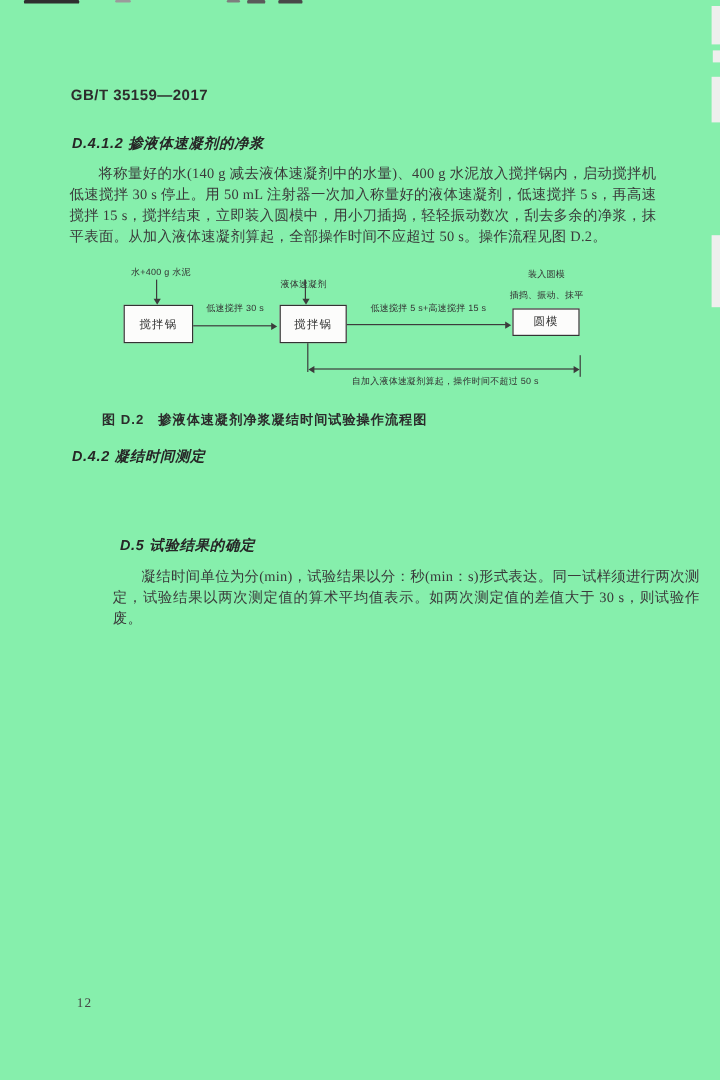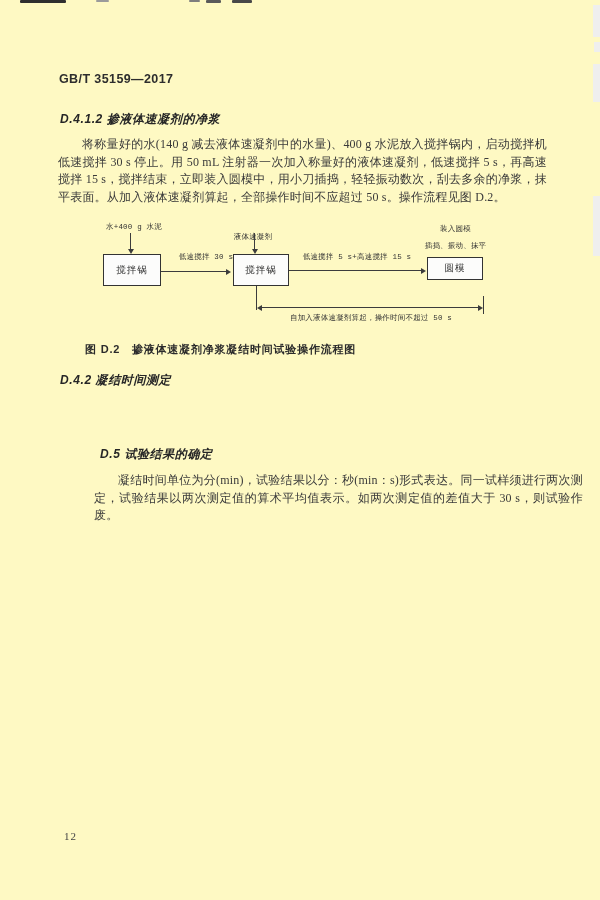--- a/index.html
+++ b/index.html
@@ -4,21 +4,21 @@
 <style>
   html,body{margin:0;padding:0;}
   body{
     width:600px;height:900px;
     background:#f6f6f5;
     font-family:"Liberation Serif","DejaVu Serif",serif;
     position:relative;overflow:hidden;
   }
   .page{
     position:absolute;left:0;top:0;width:600px;height:900px;
-    background:#fef9c3;
+    background:#86efac;
   }
   
   .smudge{position:absolute;border-radius:1px;}
   .edge-strip{position:absolute;background:#efefee;}
   
   .doc-header{
     position:absolute;left:59px;top:72px;
     font-size:12.5px;font-weight:bold;color:#2d2d2d;letter-spacing:0.4px;
     font-family:"Liberation Sans","DejaVu Sans",sans-serif;
   }
@@ -49,21 +49,21 @@
     position:absolute;left:64px;top:830px;
     font-size:11px;color:#454545;letter-spacing:1px;
   }
   
   .flowchart{
     position:absolute;left:93px;top:222px;width:402px;height:106px;
     font-family:"Liberation Sans","DejaVu Sans",sans-serif;color:#333;
   }
   .fc-label{
     position:absolute;font-size:7.5px;text-align:center;color:#333;
-    letter-spacing:0.2px;white-space:nowrap;font-family:Liberation Mono, monospace;
+    letter-spacing:0.2px;white-space:nowrap;
   }
   .fc-box{
     position:absolute;border:1.5px solid #333;background:#fcfcfb;
     display:flex;align-items:center;justify-content:center;
     font-size:9.5px;color:#2e2e2e;letter-spacing:1px;box-sizing:border-box;
   }
   .hline{position:absolute;height:1px;background:#3c3c3c;}
   .vline{position:absolute;width:1px;background:#3c3c3c;}
   .ah-down{position:absolute;width:0;height:0;border-left:3px solid transparent;border-right:3px solid transparent;border-top:5px solid #3c3c3c;}
   .ah-right{position:absolute;width:0;height:0;border-top:3px solid transparent;border-bottom:3px solid transparent;border-left:5px solid #3c3c3c;}
@@ -96,21 +96,21 @@
 
     <div class="vline" style="left:37px;top:11px;height:17px;"></div>
     <div class="ah-down" style="left:34.5px;top:27px;"></div>
     <div class="vline" style="left:161px;top:11px;height:17px;"></div>
     <div class="ah-down" style="left:158.5px;top:27px;"></div>
 
     <div class="fc-box" style="left:10px;top:32px;width:58px;height:32px;">搅拌锅</div>
     <div class="fc-box" style="left:140px;top:32px;width:56px;height:32px;">搅拌锅</div>
     <div class="fc-box" style="left:334px;top:35px;width:56px;height:23px;">圆模</div>
 
-    <div class="fc-label" style="left:80px;top:30px;width:66px;text-align:center;">低速搅拌 30 s</div>
+    <div class="fc-label" style="left:70px;top:30px;width:66px;text-align:center;">低速搅拌 30 s</div>
     <div class="hline" style="left:68px;top:49px;width:66px;"></div>
     <div class="ah-right" style="left:133px;top:46.5px;"></div>
 
     <div class="fc-label" style="left:198px;top:30px;width:132px;">低速搅拌 5 s+高速搅拌 15 s</div>
     <div class="hline" style="left:196px;top:48px;width:133px;"></div>
     <div class="ah-right" style="left:328px;top:45.5px;"></div>
 
     <div class="fc-label" style="left:330px;top:2px;width:65px;">装入圆模</div>
     <div class="fc-label" style="left:316px;top:19px;width:93px;">插捣、振动、抹平</div>
 

